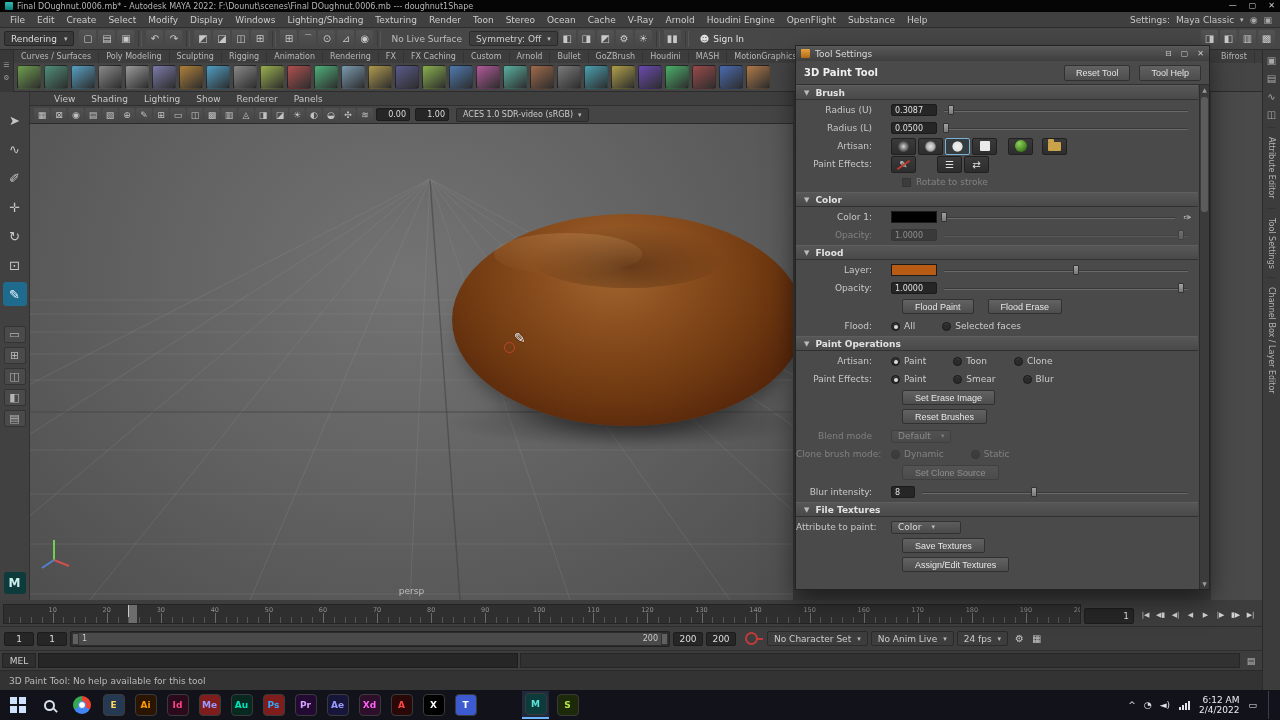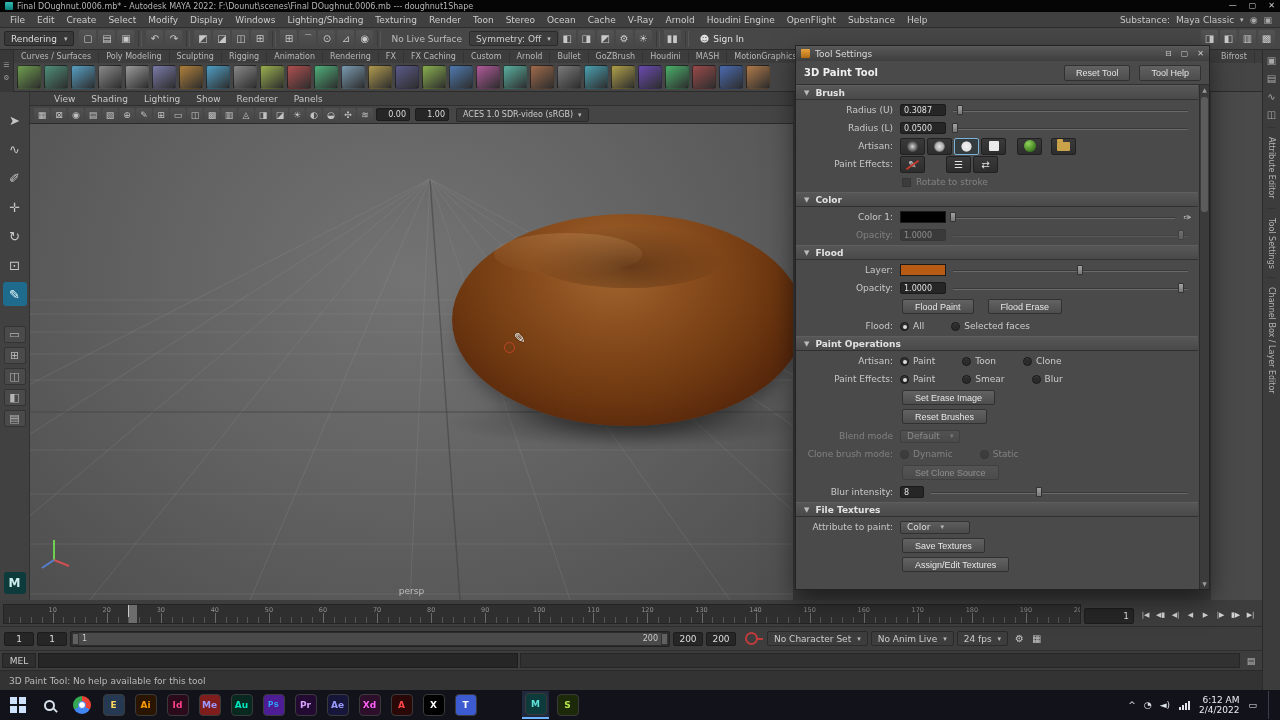--- a/index.html
+++ b/index.html
@@ -81,21 +81,21 @@
   .ts-toolname{font-size:10px;font-weight:bold;color:#efefef}
   .ts-btn{background:linear-gradient(#616161,#4d4d4d);border:1px solid #313131;border-radius:2px;color:#e4e4e4;font-size:9px;padding:2px 11px;margin-left:9px;white-space:nowrap}
   .ts-btn.first{margin-left:auto}
   .ts-body{flex:1;position:relative;overflow:hidden;padding-right:11px}
   .ts-scroll{position:absolute;right:0;top:0;bottom:0;width:10px;background:#3b3b3b;border-left:1px solid #2c2c2c}
   .ts-thumb{position:absolute;left:1px;right:1px;top:12px;height:115px;background:#5c5c5c;border-radius:3px}
   .ts-arrow{position:absolute;left:0;right:0;height:10px;font-size:6px;color:#999;text-align:center;line-height:10px}
   .sec-header{height:15px;background:linear-gradient(#575757,#494949);border-top:1px solid #5e5e5e;border-bottom:1px solid #313131;display:flex;align-items:center;gap:6px;padding:0 8px;font-size:9px;font-weight:bold;color:#e2e2e2}
   .sec-caret{font-size:7px;color:#bbb}
   .row{display:flex;align-items:center;height:16px;margin:2px 0;padding-right:6px}
-  .lbl{width:104px;flex:none;text-align:right;font-size:9px;color:#c8c8c8;padding-right:7px;white-space:nowrap}
+  .lbl{width:95px;flex:none;text-align:right;font-size:9px;color:#c8c8c8;padding-right:19px;white-space:nowrap}
   .field{width:46px;height:12px;flex:none;background:#262626;border:1px solid #1b1b1b;border-radius:2px;color:#e0e0e0;font-size:8px;display:flex;align-items:center;padding:0 3px}
   .slider{flex:1;height:12px;position:relative;margin-left:7px;margin-right:4px}
   .slider .track{position:absolute;left:0;right:0;top:6px;height:2px;background:#3a3a3a;border-bottom:1px solid #6a6a6a}
   .slider .handle{position:absolute;top:1px;width:6px;height:10px;background:linear-gradient(#a2a2a2,#787878);border:1px solid #333;border-radius:1px}
   .swatch{width:46px;height:12px;flex:none;border:1px solid #1b1b1b}
   .picker{font-size:10px;color:#cfcfcf;margin-left:5px;flex:none}
   .radio{width:9px;height:9px;border-radius:50%;background:#2b2b2b;border:1px solid #191919;box-shadow:inset 0 1px 1px rgba(255,255,255,0.10);margin-right:4px;flex:none;position:relative}
   .radio.sel::after{content:"";position:absolute;left:2px;top:2px;width:4px;height:4px;border-radius:50%;background:#dcdcdc}
   .radio-lbl{font-size:9px;color:#cccccc;margin-right:27px;white-space:nowrap}
   .cb{width:9px;height:9px;background:#2b2b2b;border:1px solid #191919;margin-right:5px;flex:none}
@@ -193,21 +193,21 @@
         <span class="menu-item">Ocean</span>
         <span class="menu-item">Cache</span>
         <span class="menu-item">V-Ray</span>
         <span class="menu-item">Arnold</span>
         <span class="menu-item">Houdini Engine</span>
         <span class="menu-item">OpenFlight</span>
         <span class="menu-item">Substance</span>
         <span class="menu-item">Help</span>
       </span>
     <span class="menubar-right">
-      <span>Substance:</span>
+      <span>Settings:</span>
       <span>Maya Classic</span>
       <span class="dd-caret">▾</span>
       <span id="menubar-right-icons" style="display:flex;gap:6px">
           <span class="mb-ric">◉</span>
           <span class="mb-ric">▣</span>
         </span>
     </span>
   </div>
 
   <div class="statusline">
@@ -875,21 +875,21 @@
         <div class="tb-icon">
           <span class="tb-tile" style="color: rgb(255, 64, 140); background: rgb(43, 10, 28);">Id</span>
         </div>
         <div class="tb-icon">
           <span class="tb-tile" style="color: rgb(153, 153, 255); background: #7f1d1d;">Me</span>
         </div>
         <div class="tb-icon">
           <span class="tb-tile" style="color: rgb(0, 228, 187); background: rgb(7, 41, 31);">Au</span>
         </div>
         <div class="tb-icon">
-          <span class="tb-tile" style="color: rgb(49, 168, 255); background: #4c1d95; font-family: Liberation Mono, monospace;">Ps</span>
+          <span class="tb-tile" style="color: rgb(49, 168, 255); background: #7f1d1d;">Ps</span>
         </div>
         <div class="tb-icon">
           <span class="tb-tile" style="color: rgb(216, 161, 255); background: rgb(35, 10, 51);">Pr</span>
         </div>
         <div class="tb-icon">
           <span class="tb-tile" style="color: rgb(155, 155, 255); background: rgb(22, 22, 58);">Ae</span>
         </div>
         <div class="tb-icon">
           <span class="tb-tile" style="color: rgb(255, 97, 246); background: rgb(46, 15, 43);">Xd</span>
         </div>

